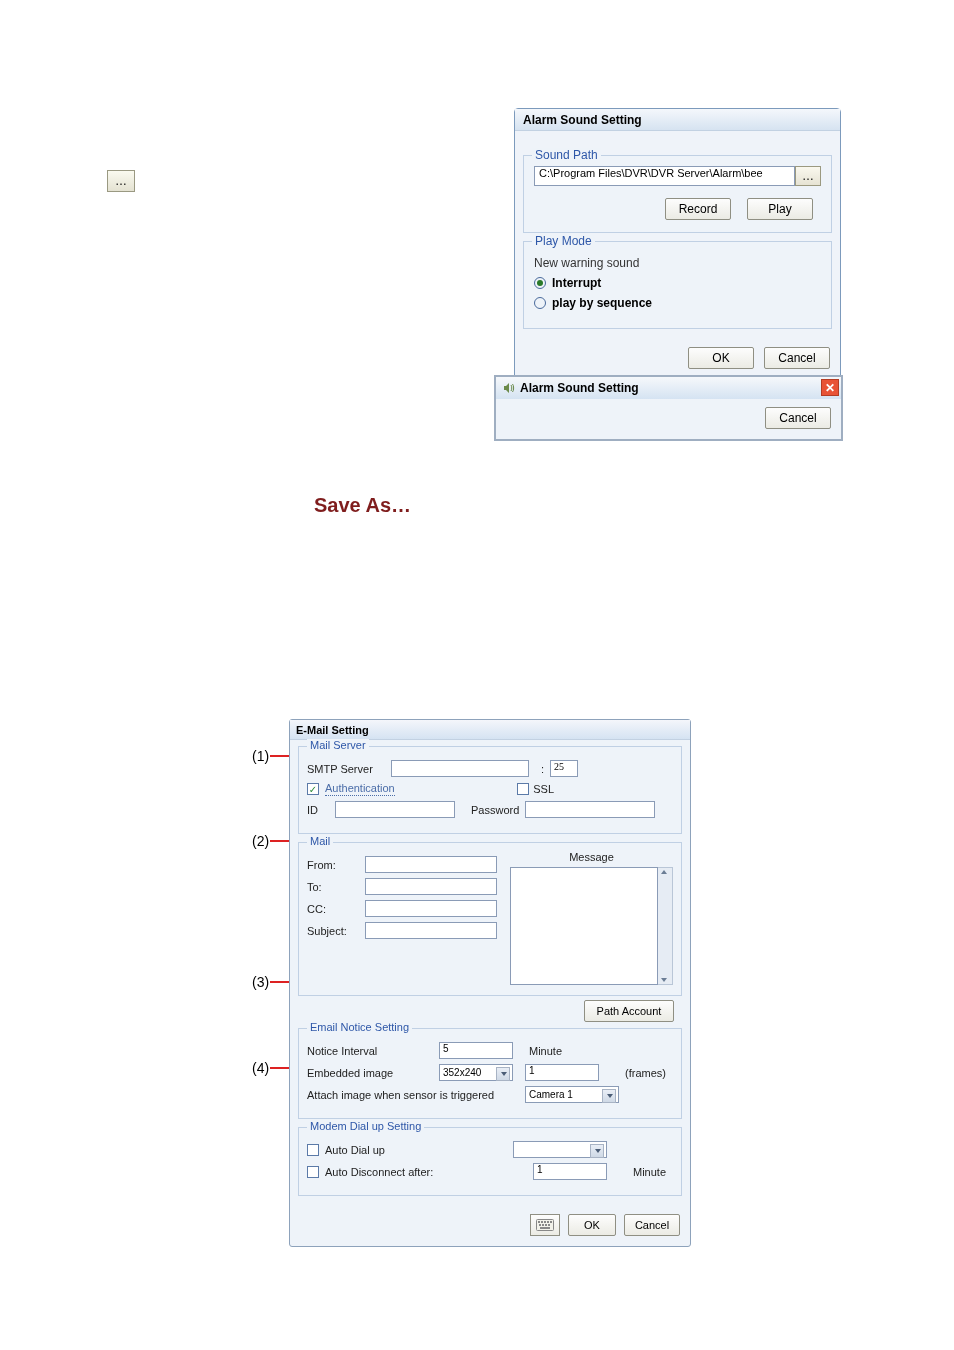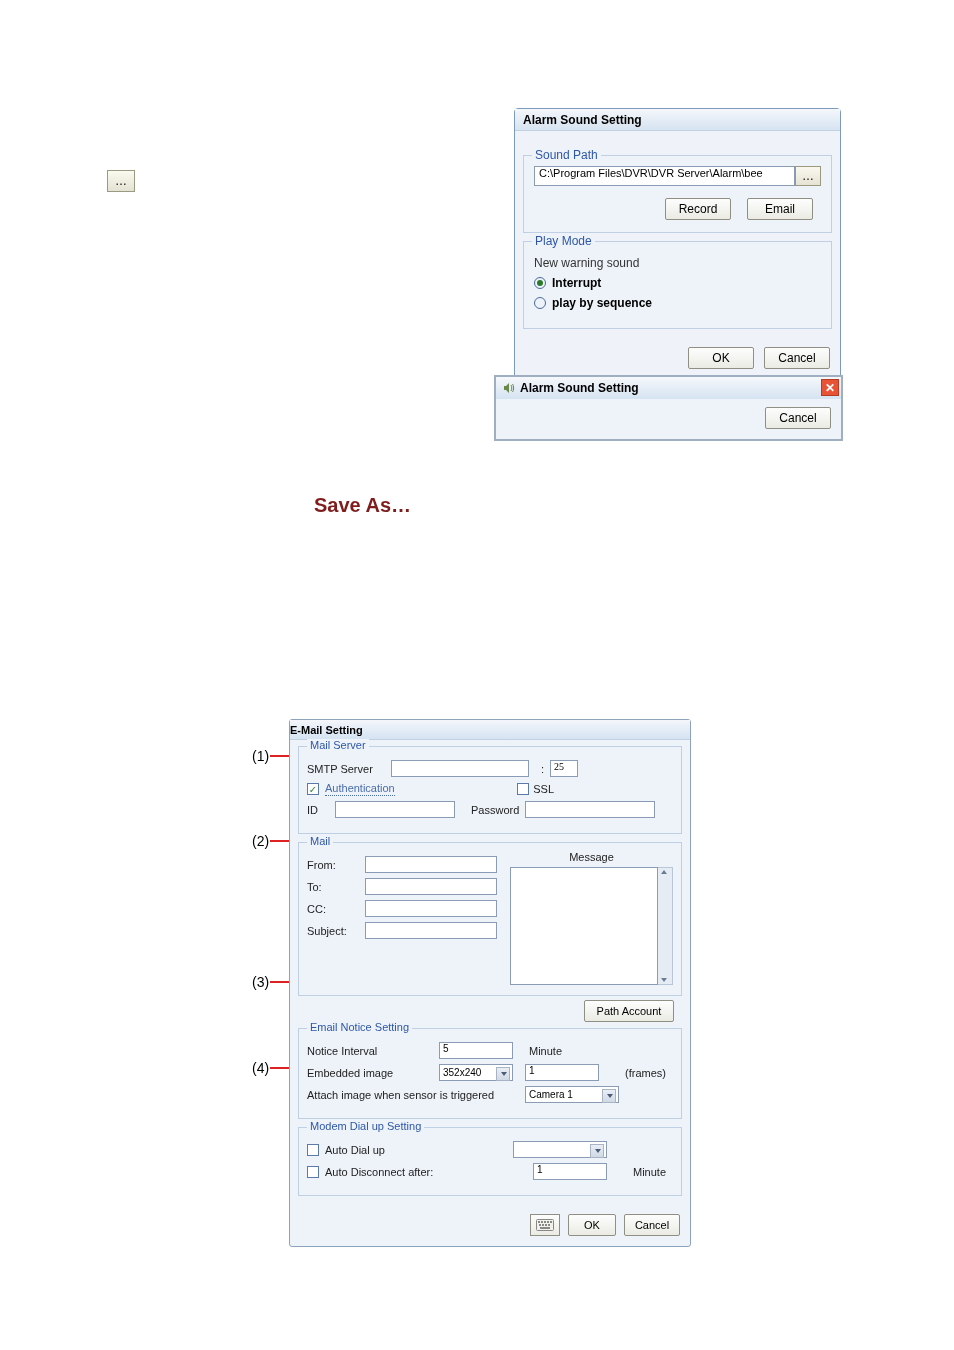--- a/index.html
+++ b/index.html
@@ -149,20 +149,21 @@
   
   .dlg3 {
     left: 289px; top: 719px; width: 402px;
     border: 1px solid #8da2bb;
     background: #eef3f9;
     border-radius: 3px;
   }
   .dlg3 .titlebar {
     height: 20px;
     background: linear-gradient(#f4f6fb,#d5e3f2);
+    padding-left: 6px;
     display:flex; align-items:center;
     font-weight: bold; font-size: 11px;
     border-bottom: 1px solid #c2d1e2;
   }
   .dlg3 .body { padding: 4px 8px 6px; }
   .dlg3 .fieldset { padding: 8px 8px 10px; font-size: 11px; }
   .dlg3 .fieldset .legend { font-size: 11px; }
   .lbl { color:#222; font-size:11px; }
   .inp {
     height:17px; border:1px solid #8a9bb6; background:#fff;
@@ -242,21 +243,21 @@
     <div class="fieldset">
       <div class="legend">Sound Path</div>
       <div class="path-row">
         <div class="path-input">C:\Program Files\DVR\DVR Server\Alarm\bee</div>
         <div class="browse-btn">
           <span>…</span>
         </div>
       </div>
       <div class="rp-row">
         <button class="btn">Record</button>
-        <button class="btn">Email</button>
+        <button class="btn">Play</button>
       </div>
     </div>
     <div class="fieldset">
       <div class="legend">Play Mode</div>
       <div class="pm-text">New warning sound</div>
       <div class="radio-row">
         <span class="radio">
             <span class="dot"></span>
           </span>
         <span>Interrupt</span>

